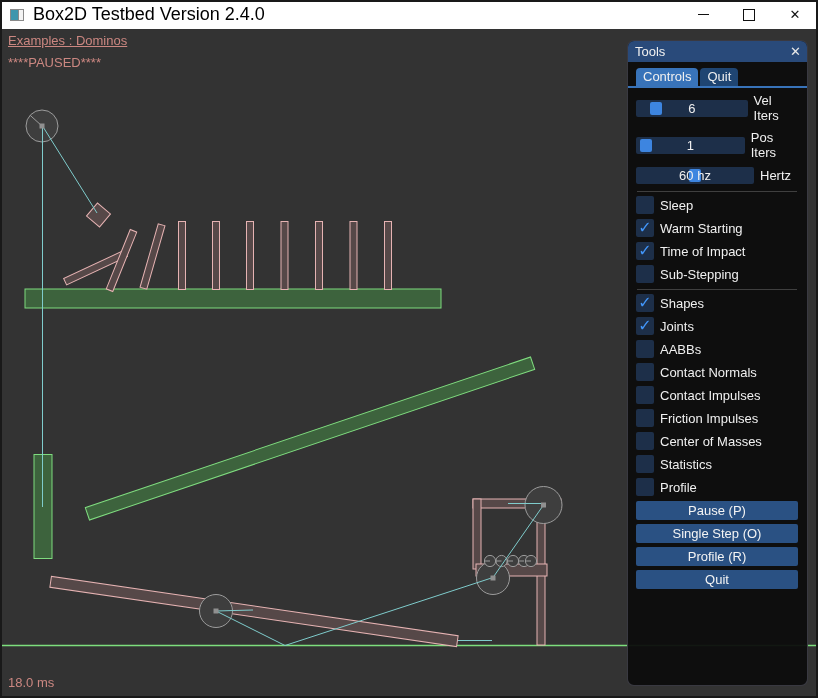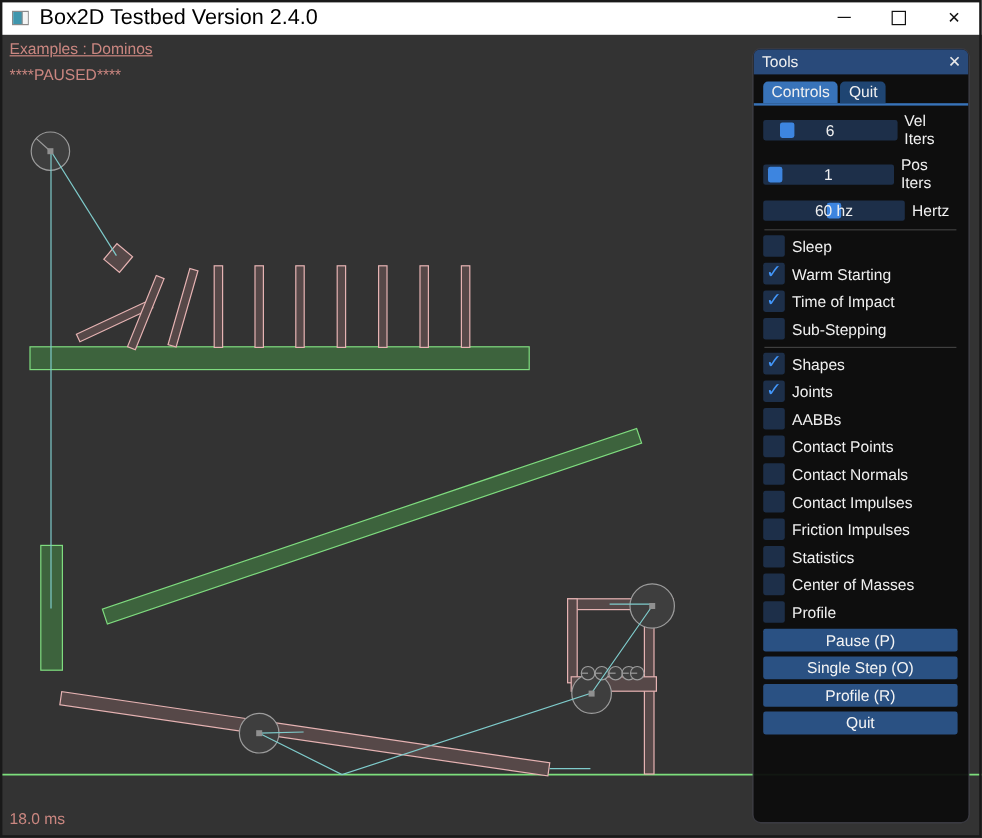--- a/index.html
+++ b/index.html
@@ -207,41 +207,37 @@
             <span class="mark">✓</span>
           </span>
         <span class="clbl">Joints</span>
       </div>
       <div class="crow">
         <span class="cbox"></span>
         <span class="clbl">AABBs</span>
       </div>
       <div class="crow">
         <span class="cbox"></span>
-        <span class="clbl">Contact Points</span>
-      </div>
-      <div class="crow">
-        <span class="cbox"></span>
         <span class="clbl">Contact Normals</span>
       </div>
       <div class="crow">
         <span class="cbox"></span>
         <span class="clbl">Contact Impulses</span>
       </div>
       <div class="crow">
         <span class="cbox"></span>
         <span class="clbl">Friction Impulses</span>
       </div>
       <div class="crow">
         <span class="cbox"></span>
+        <span class="clbl">Center of Masses</span>
+      </div>
+      <div class="crow">
+        <span class="cbox"></span>
         <span class="clbl">Statistics</span>
-      </div>
-      <div class="crow">
-        <span class="cbox"></span>
-        <span class="clbl">Center of Masses</span>
       </div>
       <div class="crow">
         <span class="cbox"></span>
         <span class="clbl">Profile</span>
       </div>
 
       <div class="btncol">
         <div class="pbtn">Pause (P)</div>
         <div class="pbtn">Single Step (O)</div>
         <div class="pbtn">Profile (R)</div>

